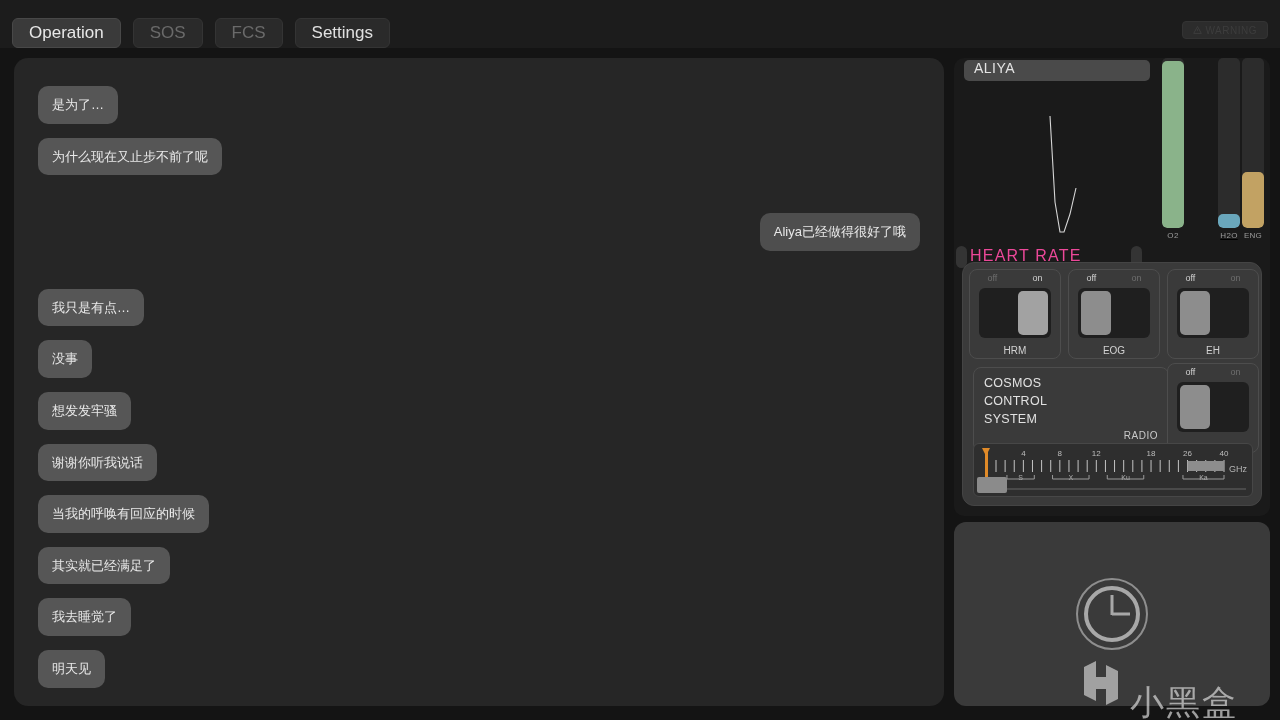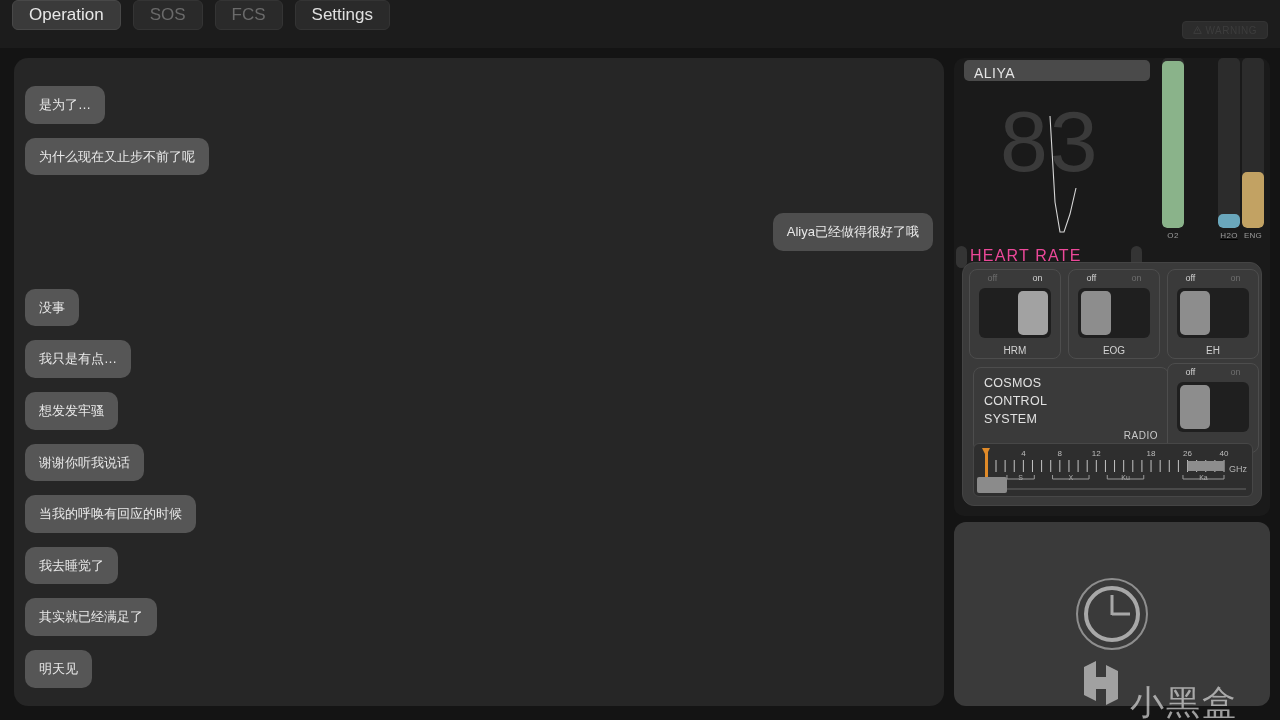--- a/index.html
+++ b/index.html
@@ -8,21 +8,21 @@
     background: #141414;
     font-family: "Liberation Sans", sans-serif;
     overflow: hidden;
     position: relative;
   }
 
   
   #tabbar {
     position: absolute; left: 0; top: 0; width: 1280px; height: 48px;
     background: #1c1c1c;
-    display: flex; align-items: flex-start;
+    display: flex; align-items: flex-end;
   }
   .tab {
     height: 30px; margin-left: 12px;
     padding: 0 16px;
     border-radius: 6px;
     display: flex; align-items: center; justify-content: center;
     font-size: 17px;
     background: #2a2a2a;
     color: #6a6a6a;
     border: 1px solid #343434;
@@ -45,21 +45,21 @@
   
   #chat-panel {
     position: absolute; left: 14px; top: 58px;
     width: 930px; height: 648px;
     background: #262626;
     border-radius: 14px;
     overflow: hidden;
   }
   #chat-list {
     position: absolute; inset: 0;
-    padding: 28px 11px;
+    padding: 28px 24px;
   }
   .bubble-row { display: flex; margin-bottom: 14px; }
   .bubble-row.left { justify-content: flex-start; }
   .bubble-row.right { justify-content: flex-end; }
   .bubble {
     background: #565656;
     color: #e9e9e9;
     font-size: 13px;
     line-height: 1.2;
     padding: 11px 14px;
@@ -74,21 +74,21 @@
     position: absolute; left: 954px; top: 58px;
     width: 316px; height: 458px;
     background: #1a1a1a;
     border-radius: 10px;
   }
   #aliya-bar {
     position: absolute; left: 10px; top: 60px;
     width: 186px; height: 21px;
     background: #4a4a4a;
     border-radius: 5px;
-    display: flex; align-items: flex-end;
+    display: flex; align-items: flex-start;
     padding-left: 10px;
     color: #e4e4e4; font-size: 14px; letter-spacing: .5px;
   }
   #aliya-bar { top: 2px; }
 
   #hr-area {
     position: absolute; left: 0; top: 26px;
     width: 200px; height: 160px;
   }
   #hr-number {
@@ -276,54 +276,53 @@
       </div>
       <div class="bubble-row left">
         <div class="bubble">为什么现在又止步不前了呢</div>
       </div>
       <div class="gap-lg"></div>
       <div class="bubble-row right">
         <div class="bubble">Aliya已经做得很好了哦</div>
       </div>
       <div class="gap-lg"></div>
       <div class="bubble-row left">
+        <div class="bubble">我只是有点…</div>
+      </div>
+      <div class="bubble-row left">
         <div class="bubble">没事</div>
       </div>
       <div class="bubble-row left">
-        <div class="bubble">我只是有点…</div>
-      </div>
-      <div class="bubble-row left">
         <div class="bubble">想发发牢骚</div>
       </div>
       <div class="bubble-row left">
         <div class="bubble">谢谢你听我说话</div>
       </div>
       <div class="bubble-row left">
         <div class="bubble">当我的呼唤有回应的时候</div>
       </div>
       <div class="bubble-row left">
+        <div class="bubble">其实就已经满足了</div>
+      </div>
+      <div class="bubble-row left">
         <div class="bubble">我去睡觉了</div>
-      </div>
-      <div class="bubble-row left">
-        <div class="bubble">其实就已经满足了</div>
       </div>
       <div class="bubble-row left">
         <div class="bubble">明天见</div>
       </div>
     </div>
 </div>
 
 <div id="vitals-panel">
 
   <div id="aliya-bar">
     <span>ALIYA</span>
   </div>
 
   <div id="hr-area">
-    <div id="hr-number">83</div>
     <svg id="ecg-svg" viewBox="0 0 200 160">
       <polyline points="96,32 101,118 106,148 110,148 116,130 122,104" fill="none" stroke="#d6d6d6" stroke-width="1.1"></polyline>
     </svg>
     <div id="hr-pill-left" class="hr-pill"></div>
     <div id="hr-pill-right" class="hr-pill"></div>
     <div id="hr-label">HEART RATE</div>
   </div>
 
   <div id="gauges">
       <div class="gauge-col" style="left: 208px;">

